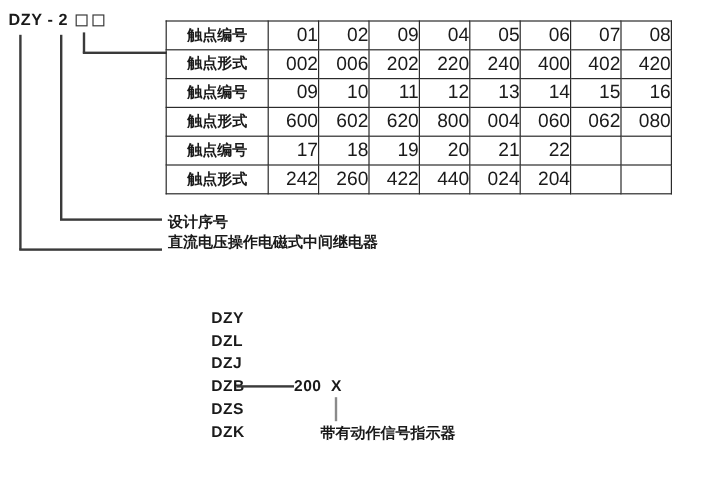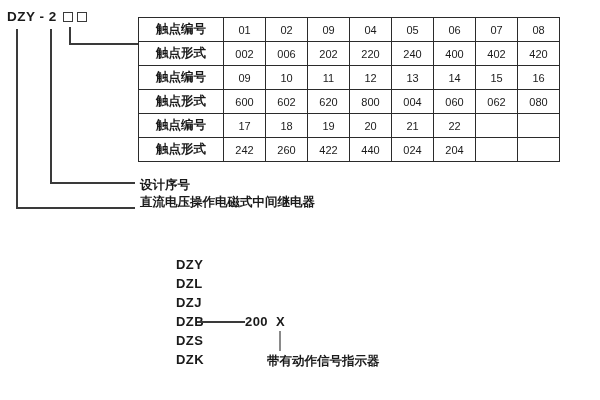--- a/index.html
+++ b/index.html
@@ -16,21 +16,21 @@
   .digit-box.b1 { margin-left:6px; }
   .digit-box.b2 { margin-left:4px; }
   table.contact {
     position:absolute; left:138px; top:17px; border-collapse:collapse; table-layout:fixed;
   }
   .contact th, .contact td {
     border:1.5px solid #2b2b2b; height:23px; padding:0;
     text-align:center; vertical-align:middle; background:#fff;
   }
   .contact th { width:84px; font-size:12.5px; font-weight:600;margin-top:48px; }
-  .contact td { width:41px; font-size:11px; font-weight:400; }
+  .contact td { width:41px; font-size:16px; font-weight:400;text-align:right; }
   .callout { position:absolute; font-size:12.5px; font-weight:700; white-space:nowrap; }
   .callout.design { left:140px; top:177px; }
   .callout.relay  { left:140px; top:194px;text-align:right; }
   .series-list { position:absolute; left:176px; top:255px; }
   .series-item { height:19px; line-height:19px; font-size:13px; letter-spacing:0.4px; font-weight:600; }
   .dzb-suffix {
     position:absolute; left:245px; top:314px; font-size:13px; font-weight:600;
     white-space:pre; letter-spacing:0.4px;
   }
   .indicator-note { position:absolute; left:267px; top:353px; font-size:12.5px; font-weight:600; white-space:nowrap; }

